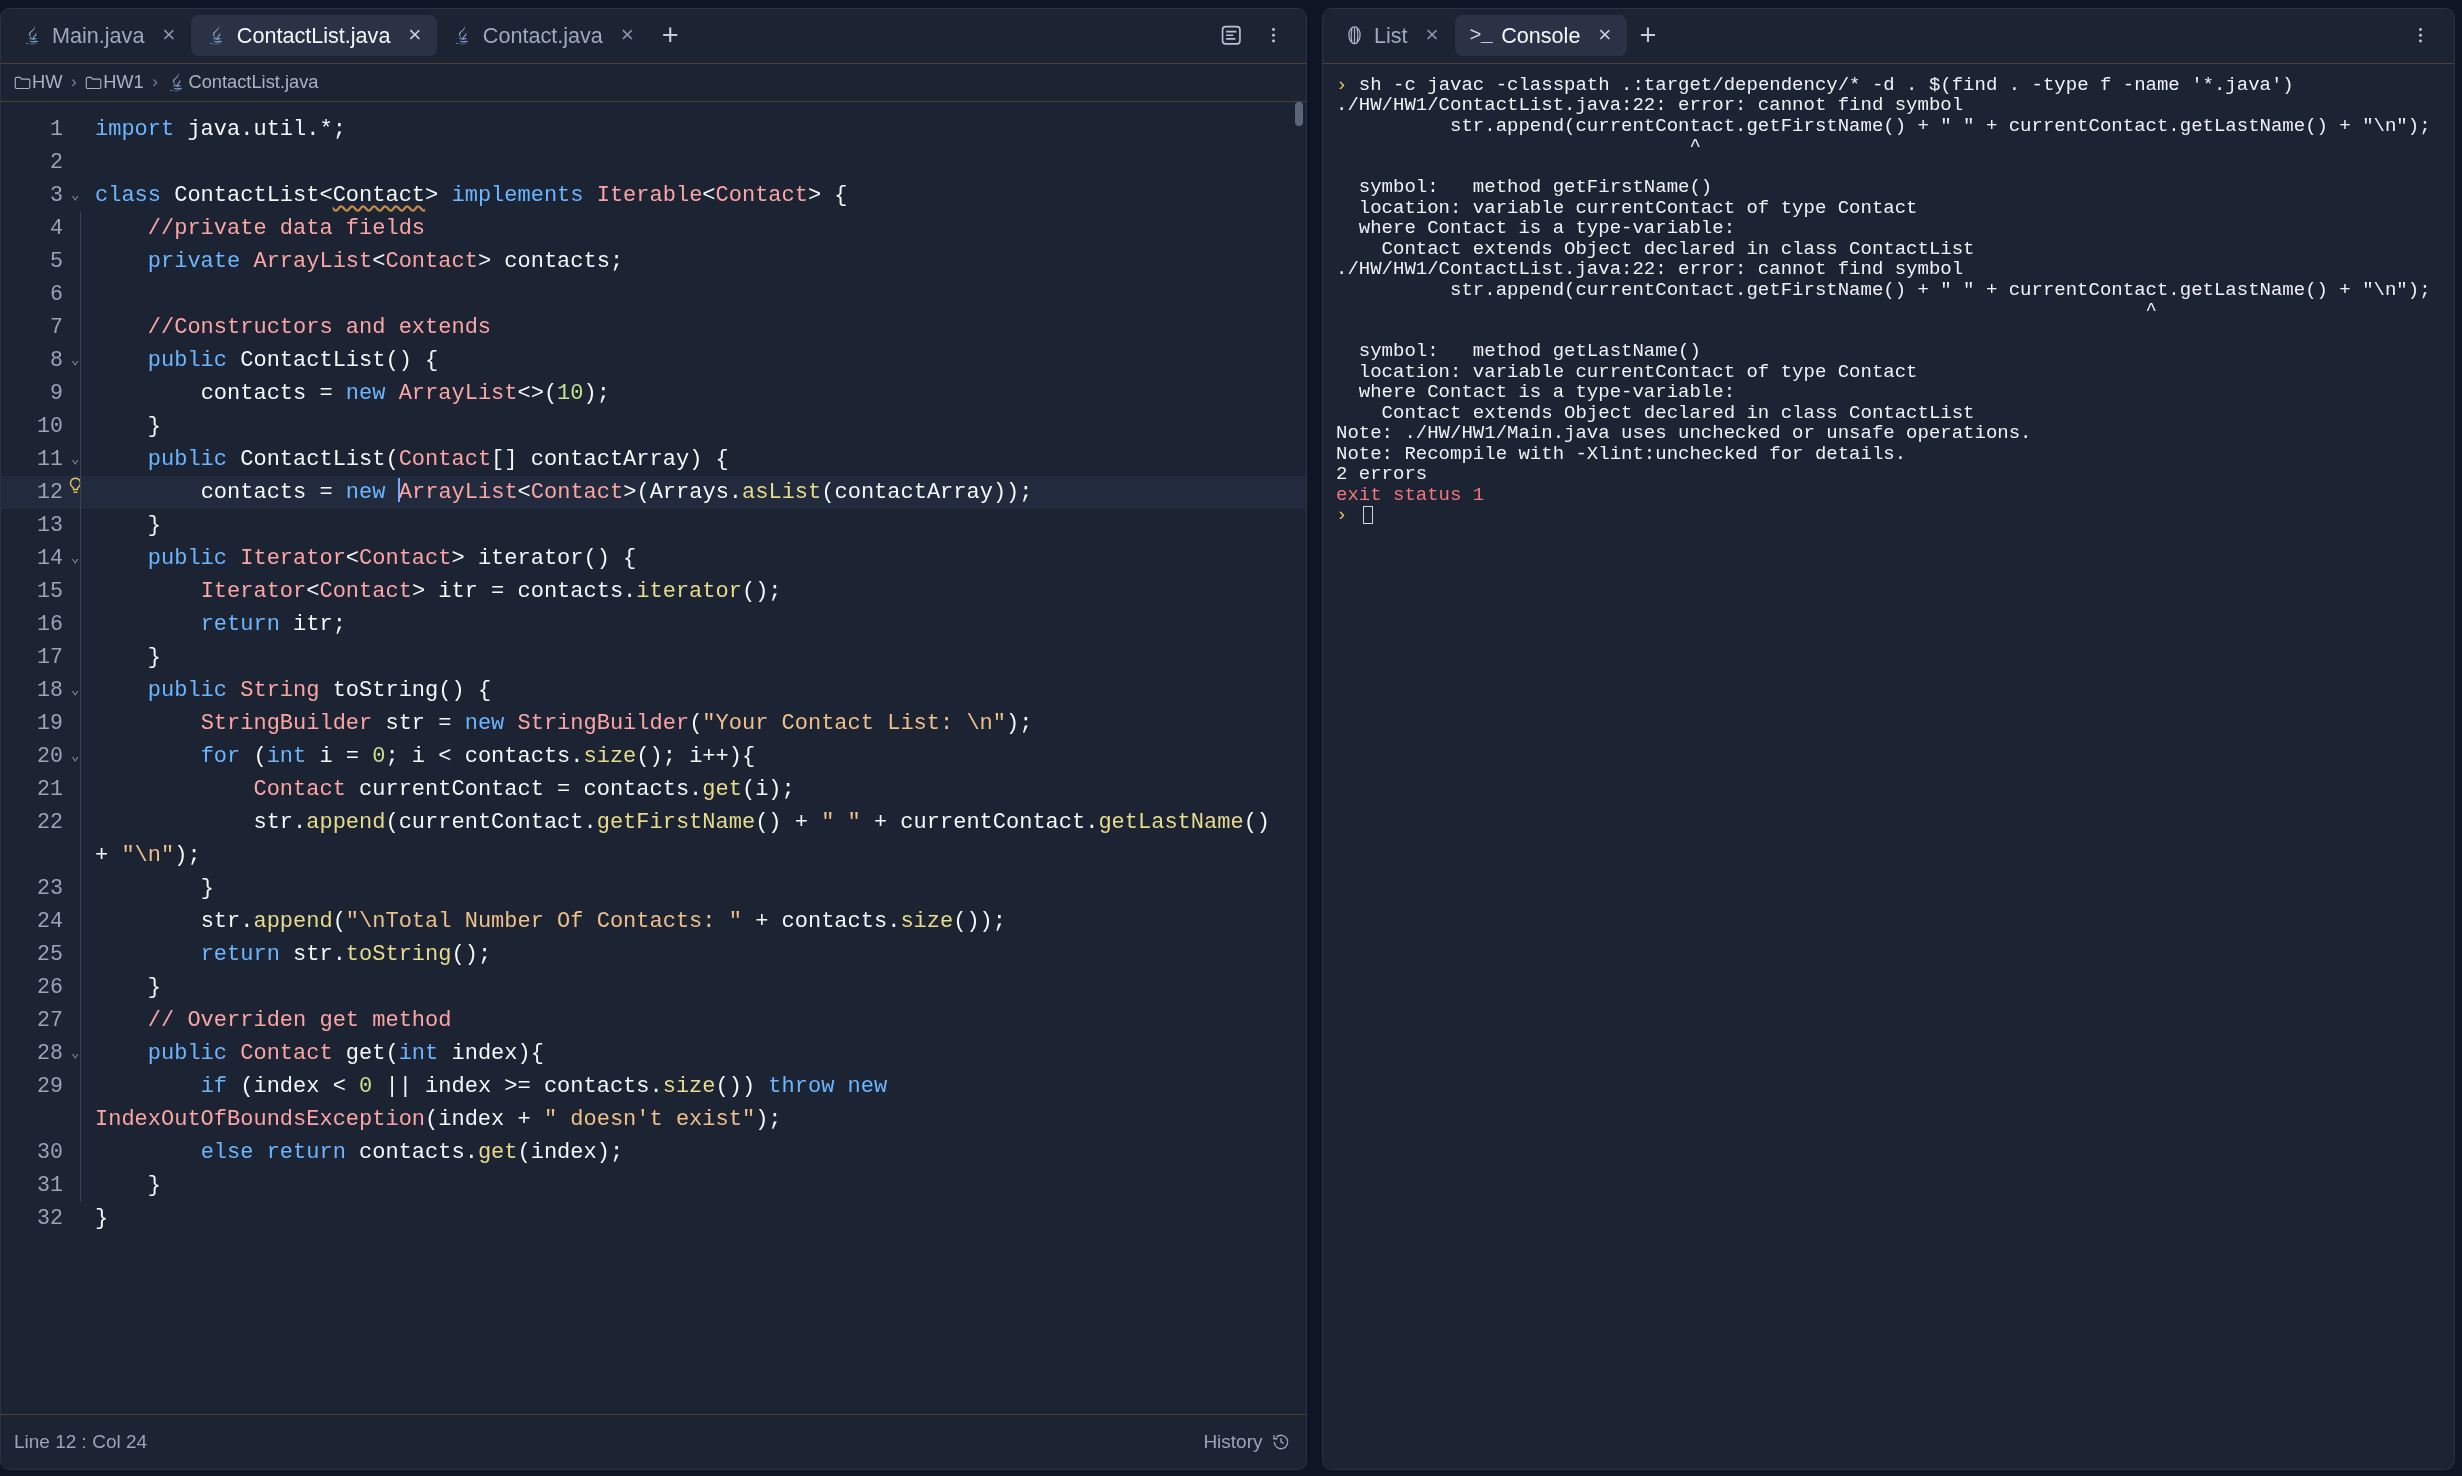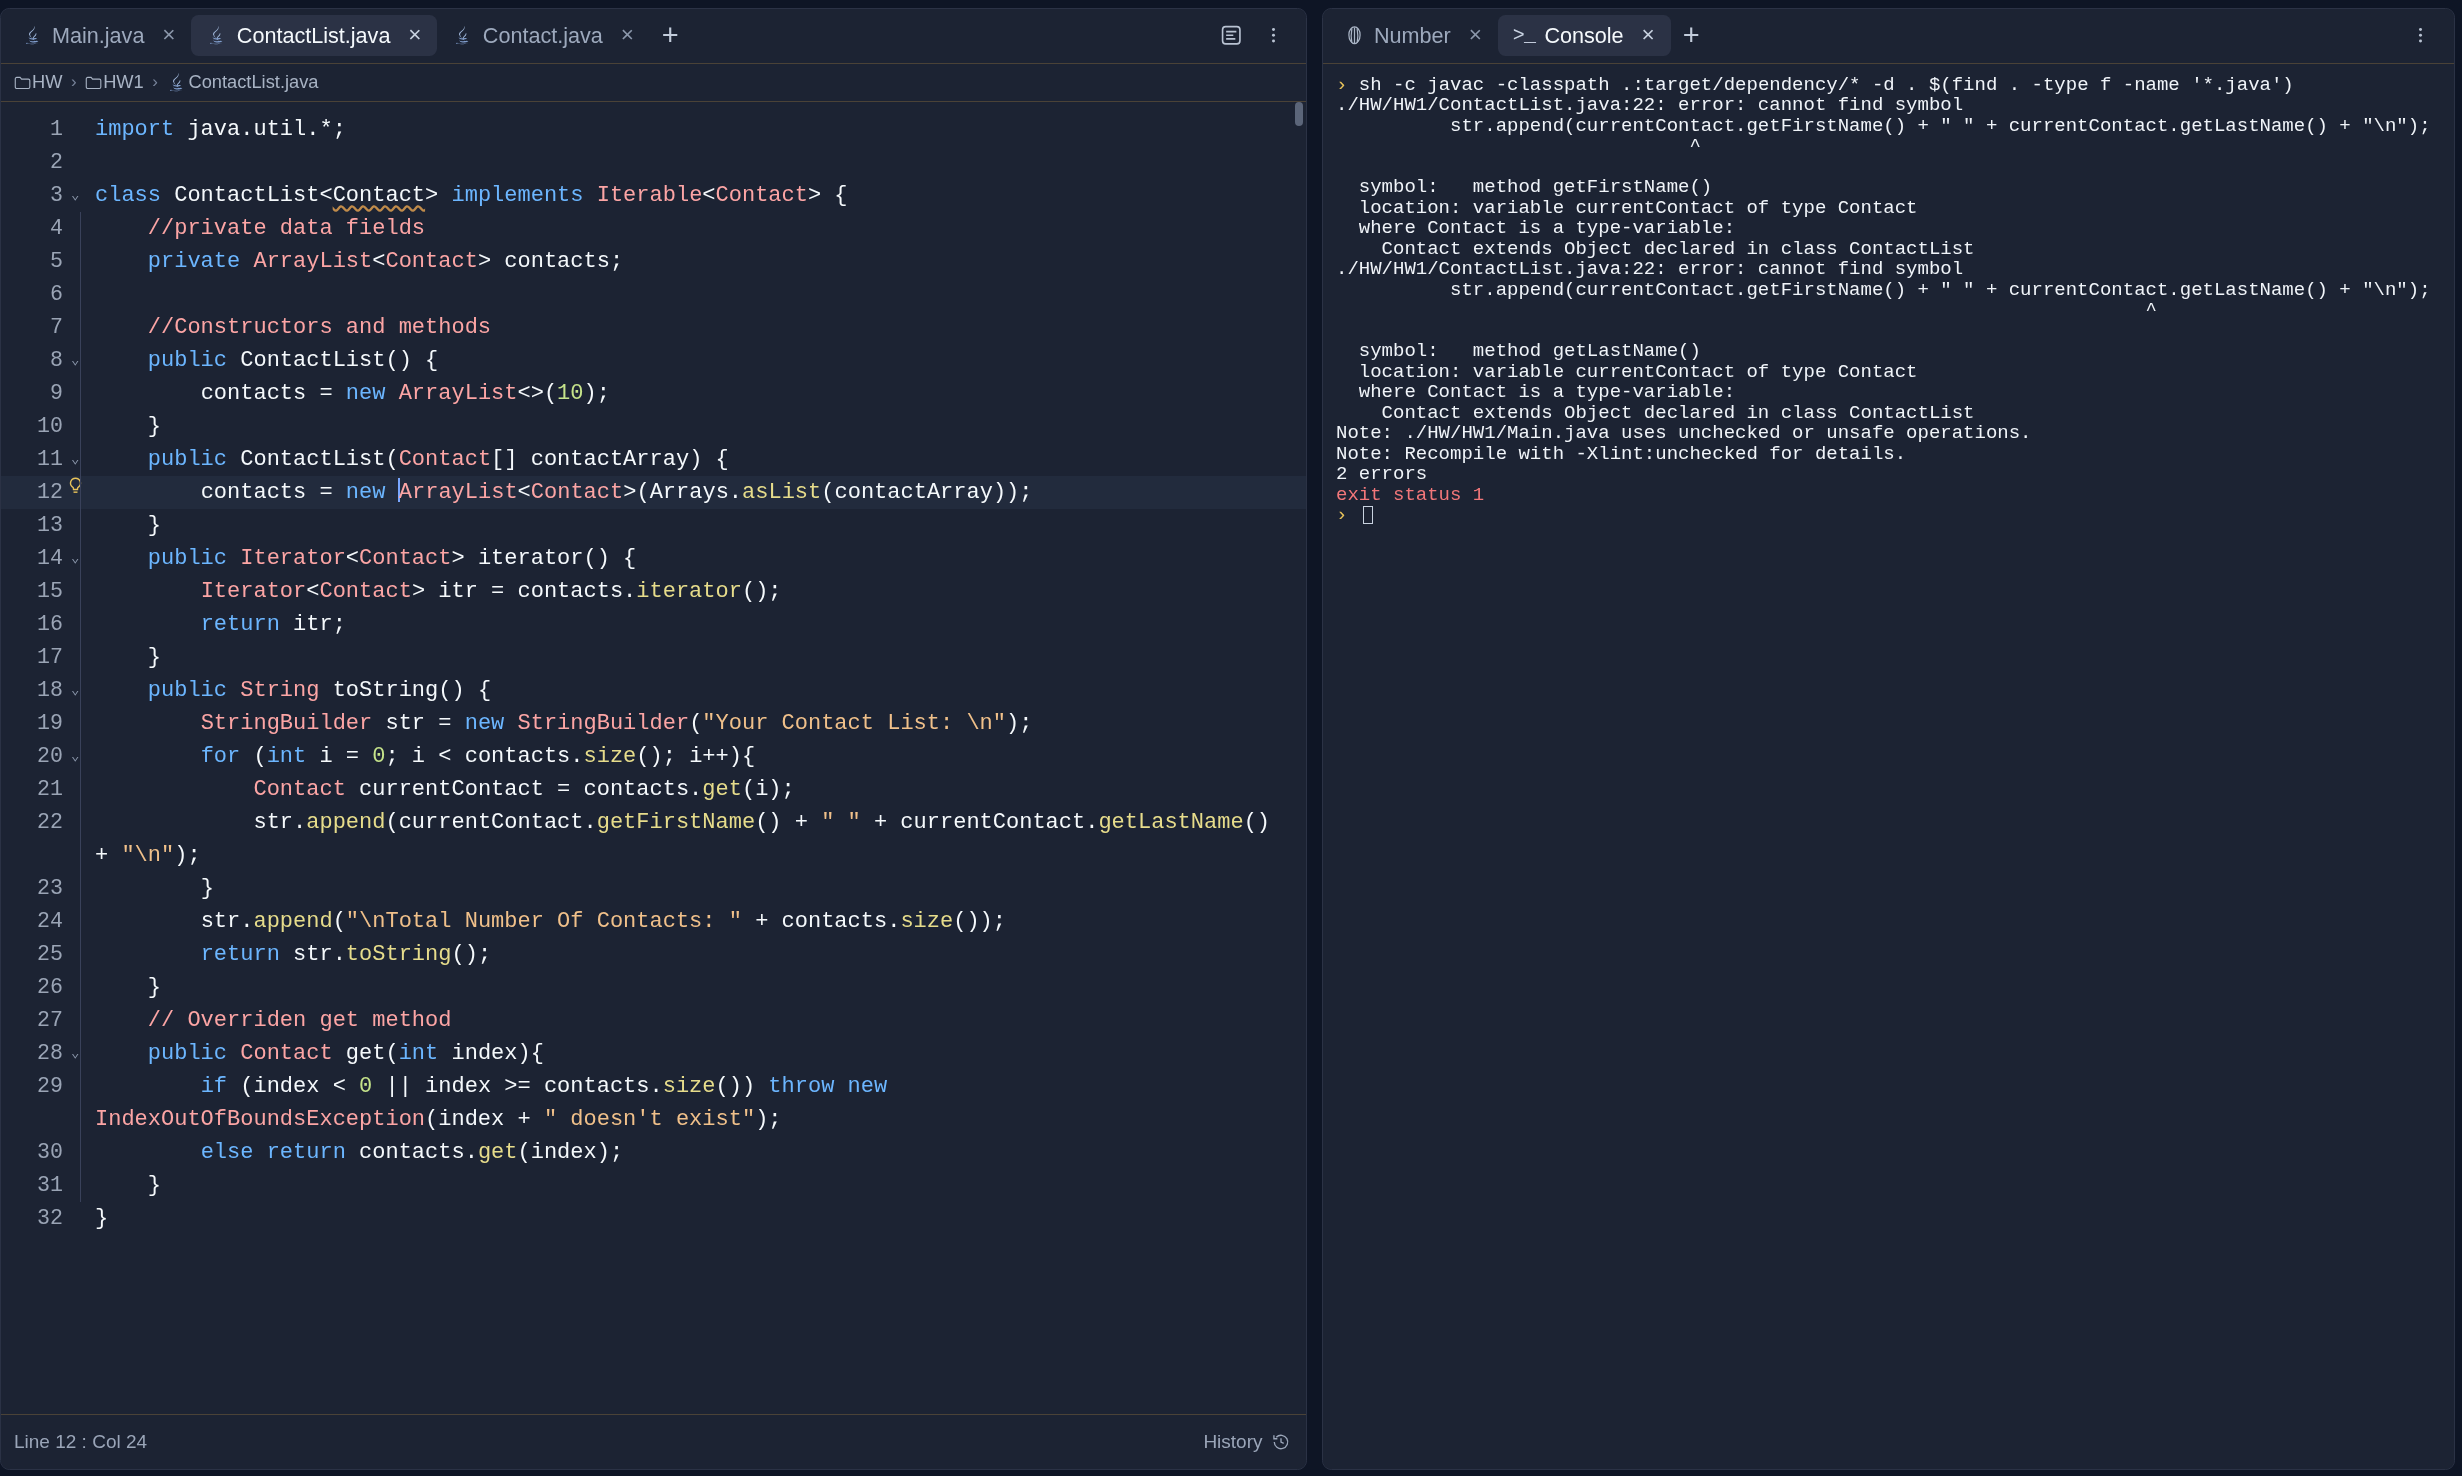--- a/index.html
+++ b/index.html
@@ -388,21 +388,21 @@
           </div>
           <div class="ln-row">
             <div class="gutter">6</div>
             <div class="fold"></div>
             <div class="code-text">&nbsp;</div>
             <div class="indentguide"></div>
           </div>
           <div class="ln-row">
             <div class="gutter">7</div>
             <div class="fold"></div>
-            <div class="code-text">    <span class="cmt">//Constructors and methods</span></div>
+            <div class="code-text">    <span class="cmt">//Constructors and extends</span></div>
             <div class="indentguide"></div>
           </div>
           <div class="ln-row">
             <div class="gutter">8</div>
             <div class="fold">⌄</div>
             <div class="code-text">    <span class="kw">public</span> <span class="pln">ContactList() {</span></div>
             <div class="indentguide"></div>
           </div>
           <div class="ln-row">
             <div class="gutter">9</div>
@@ -574,21 +574,21 @@
       <div id="console-tabs" style="display:flex;align-items:center;">
           <div class="tab">
             <span>
               <svg class="shell-icon" viewBox="0 0 24 24" fill="none" stroke="#aab5c6" stroke-width="1.4">
                 <path d="M12 2.5c-3.4 0-6.4 3.8-6.4 9.1 0 5.6 3.2 9.9 6.4 9.9s6.4-4.3 6.4-9.9c0-5.3-3-9.1-6.4-9.1z"></path>
                 <path d="M12 3v18"></path>
                 <path d="M9 4.2c-.9 4.7-.9 11.8 0 16.4"></path>
                 <path d="M15 4.2c.9 4.7.9 11.8 0 16.4"></path>
               </svg>
             </span>
-            <span class="tab-label">Number</span>
+            <span class="tab-label">List</span>
             <span class="tab-close">×</span>
           </div>
           <div class="tab active">
             <span class="console-icon">&gt;_</span>
             <span class="tab-label">Console</span>
             <span class="tab-close">×</span>
           </div>
         </div>
       <div class="tab-add">+</div>
       <div class="tabbar-right">

